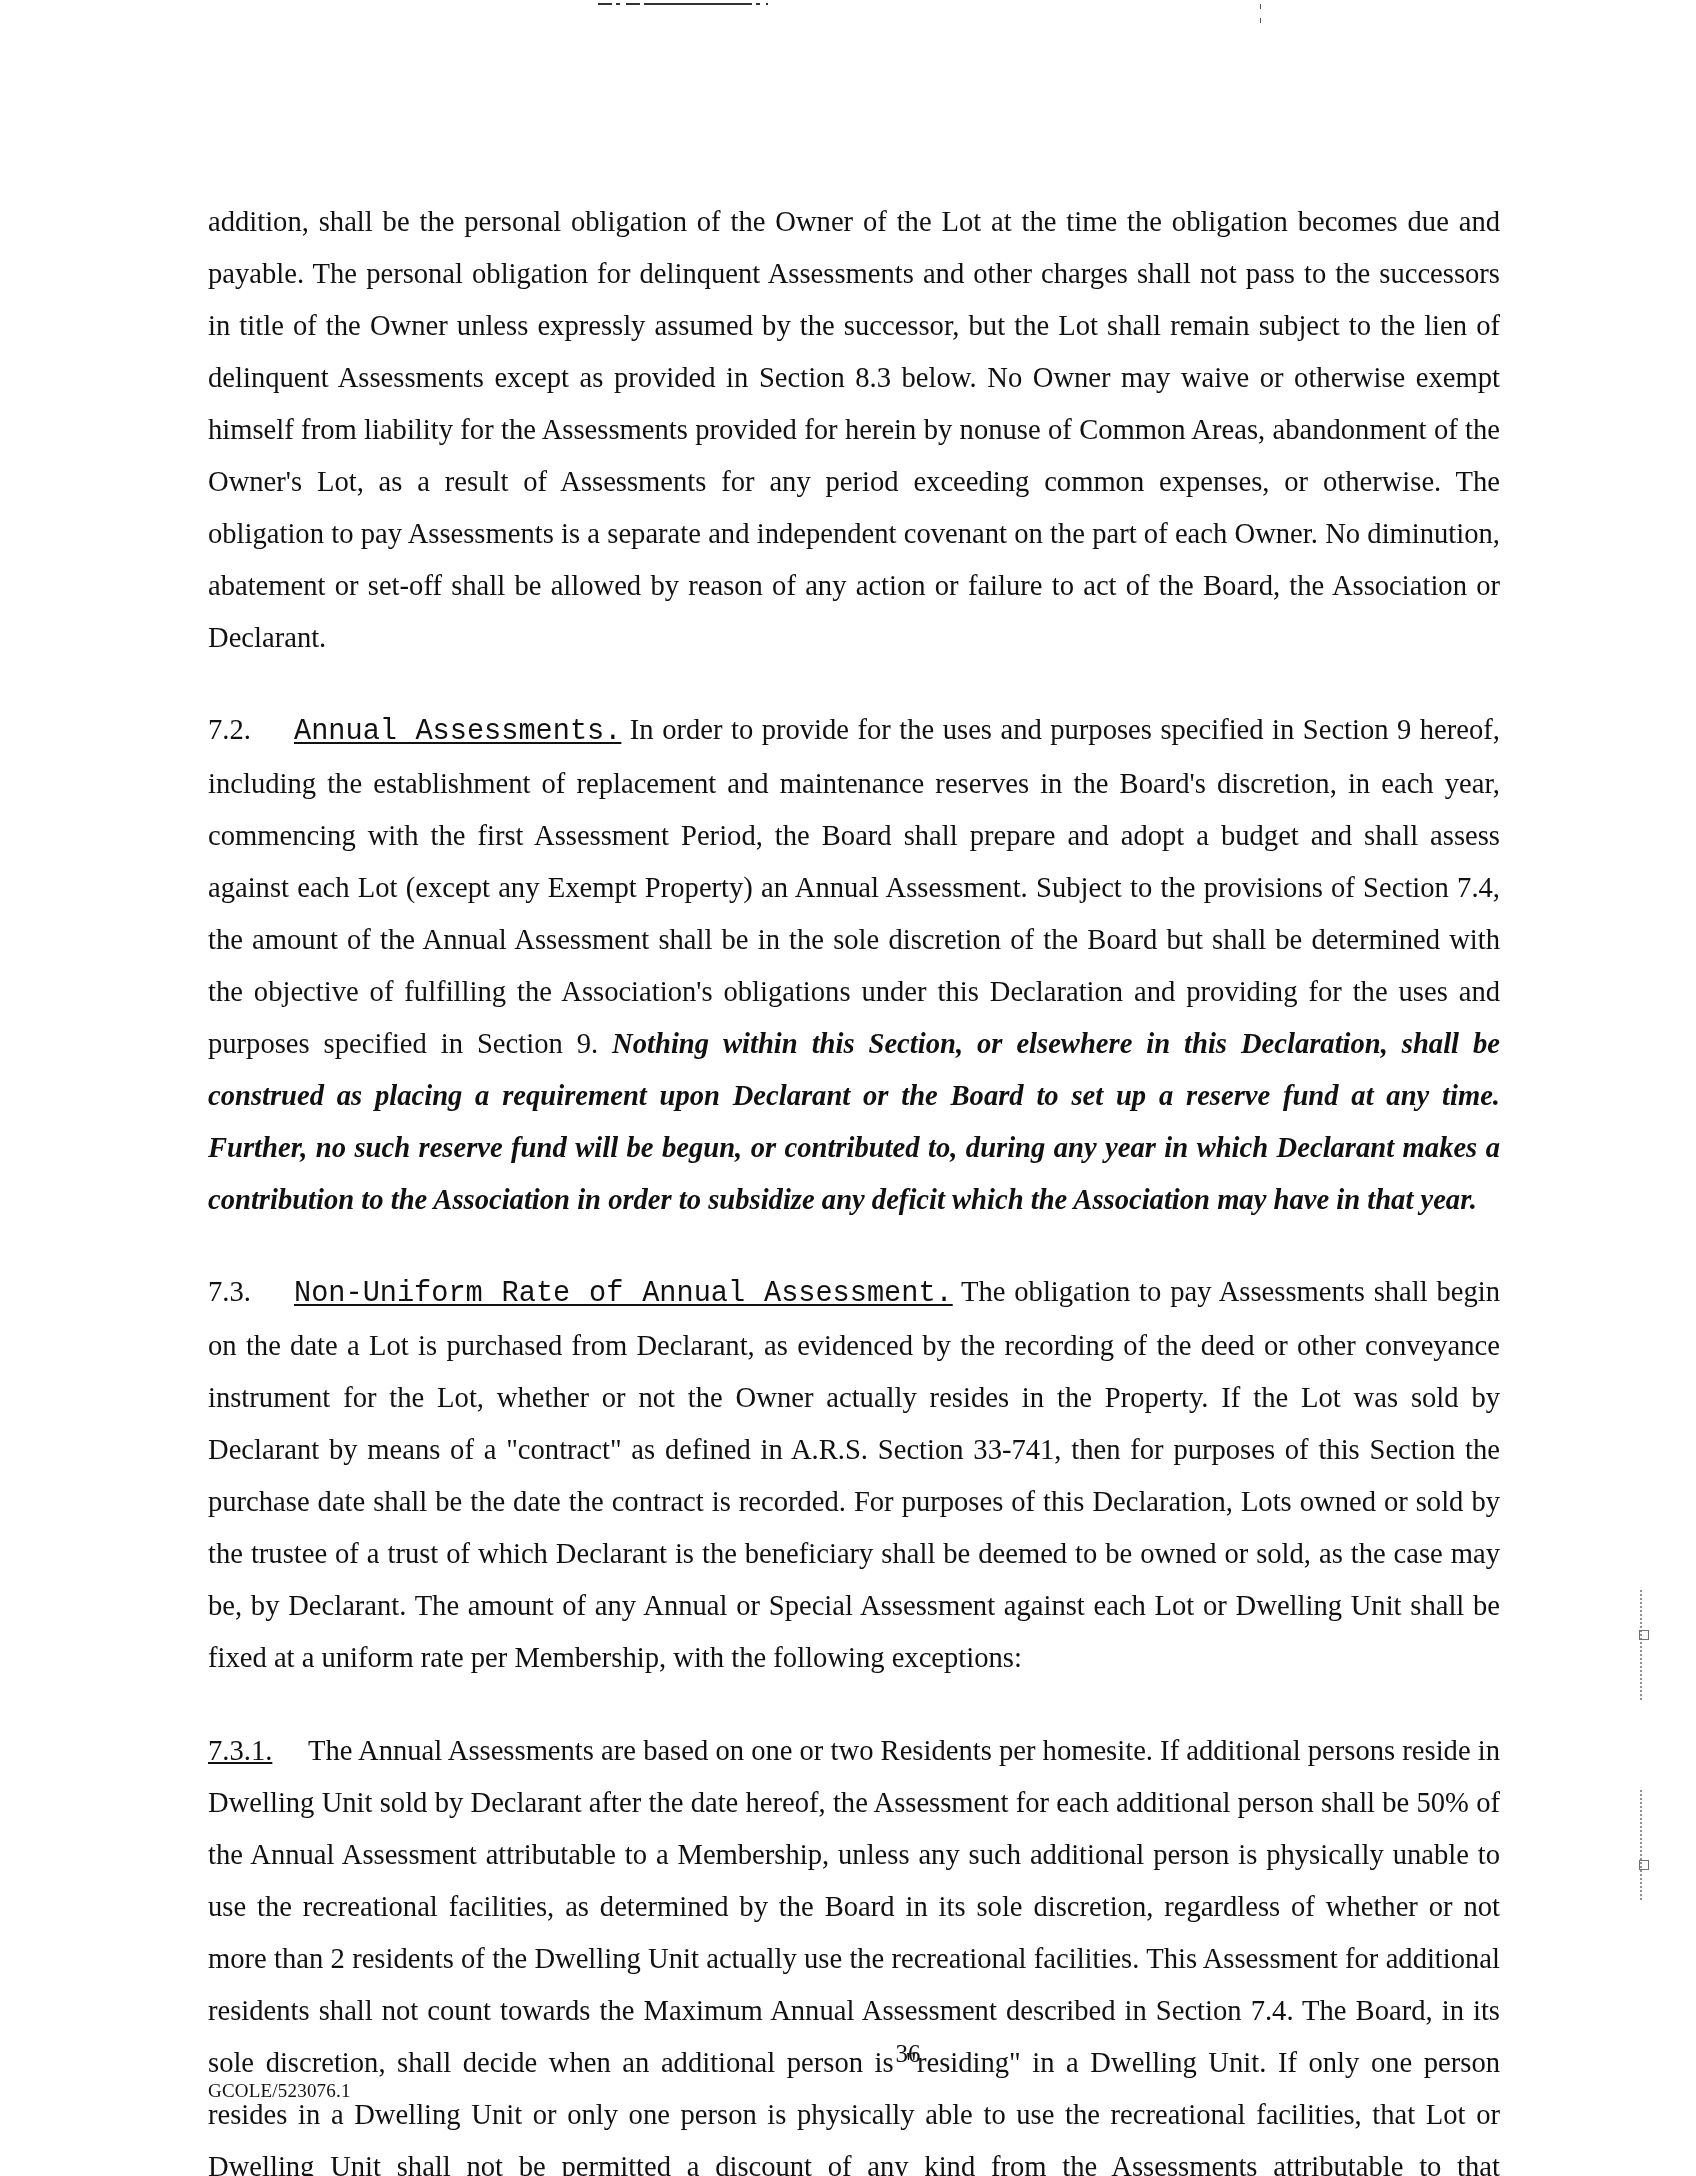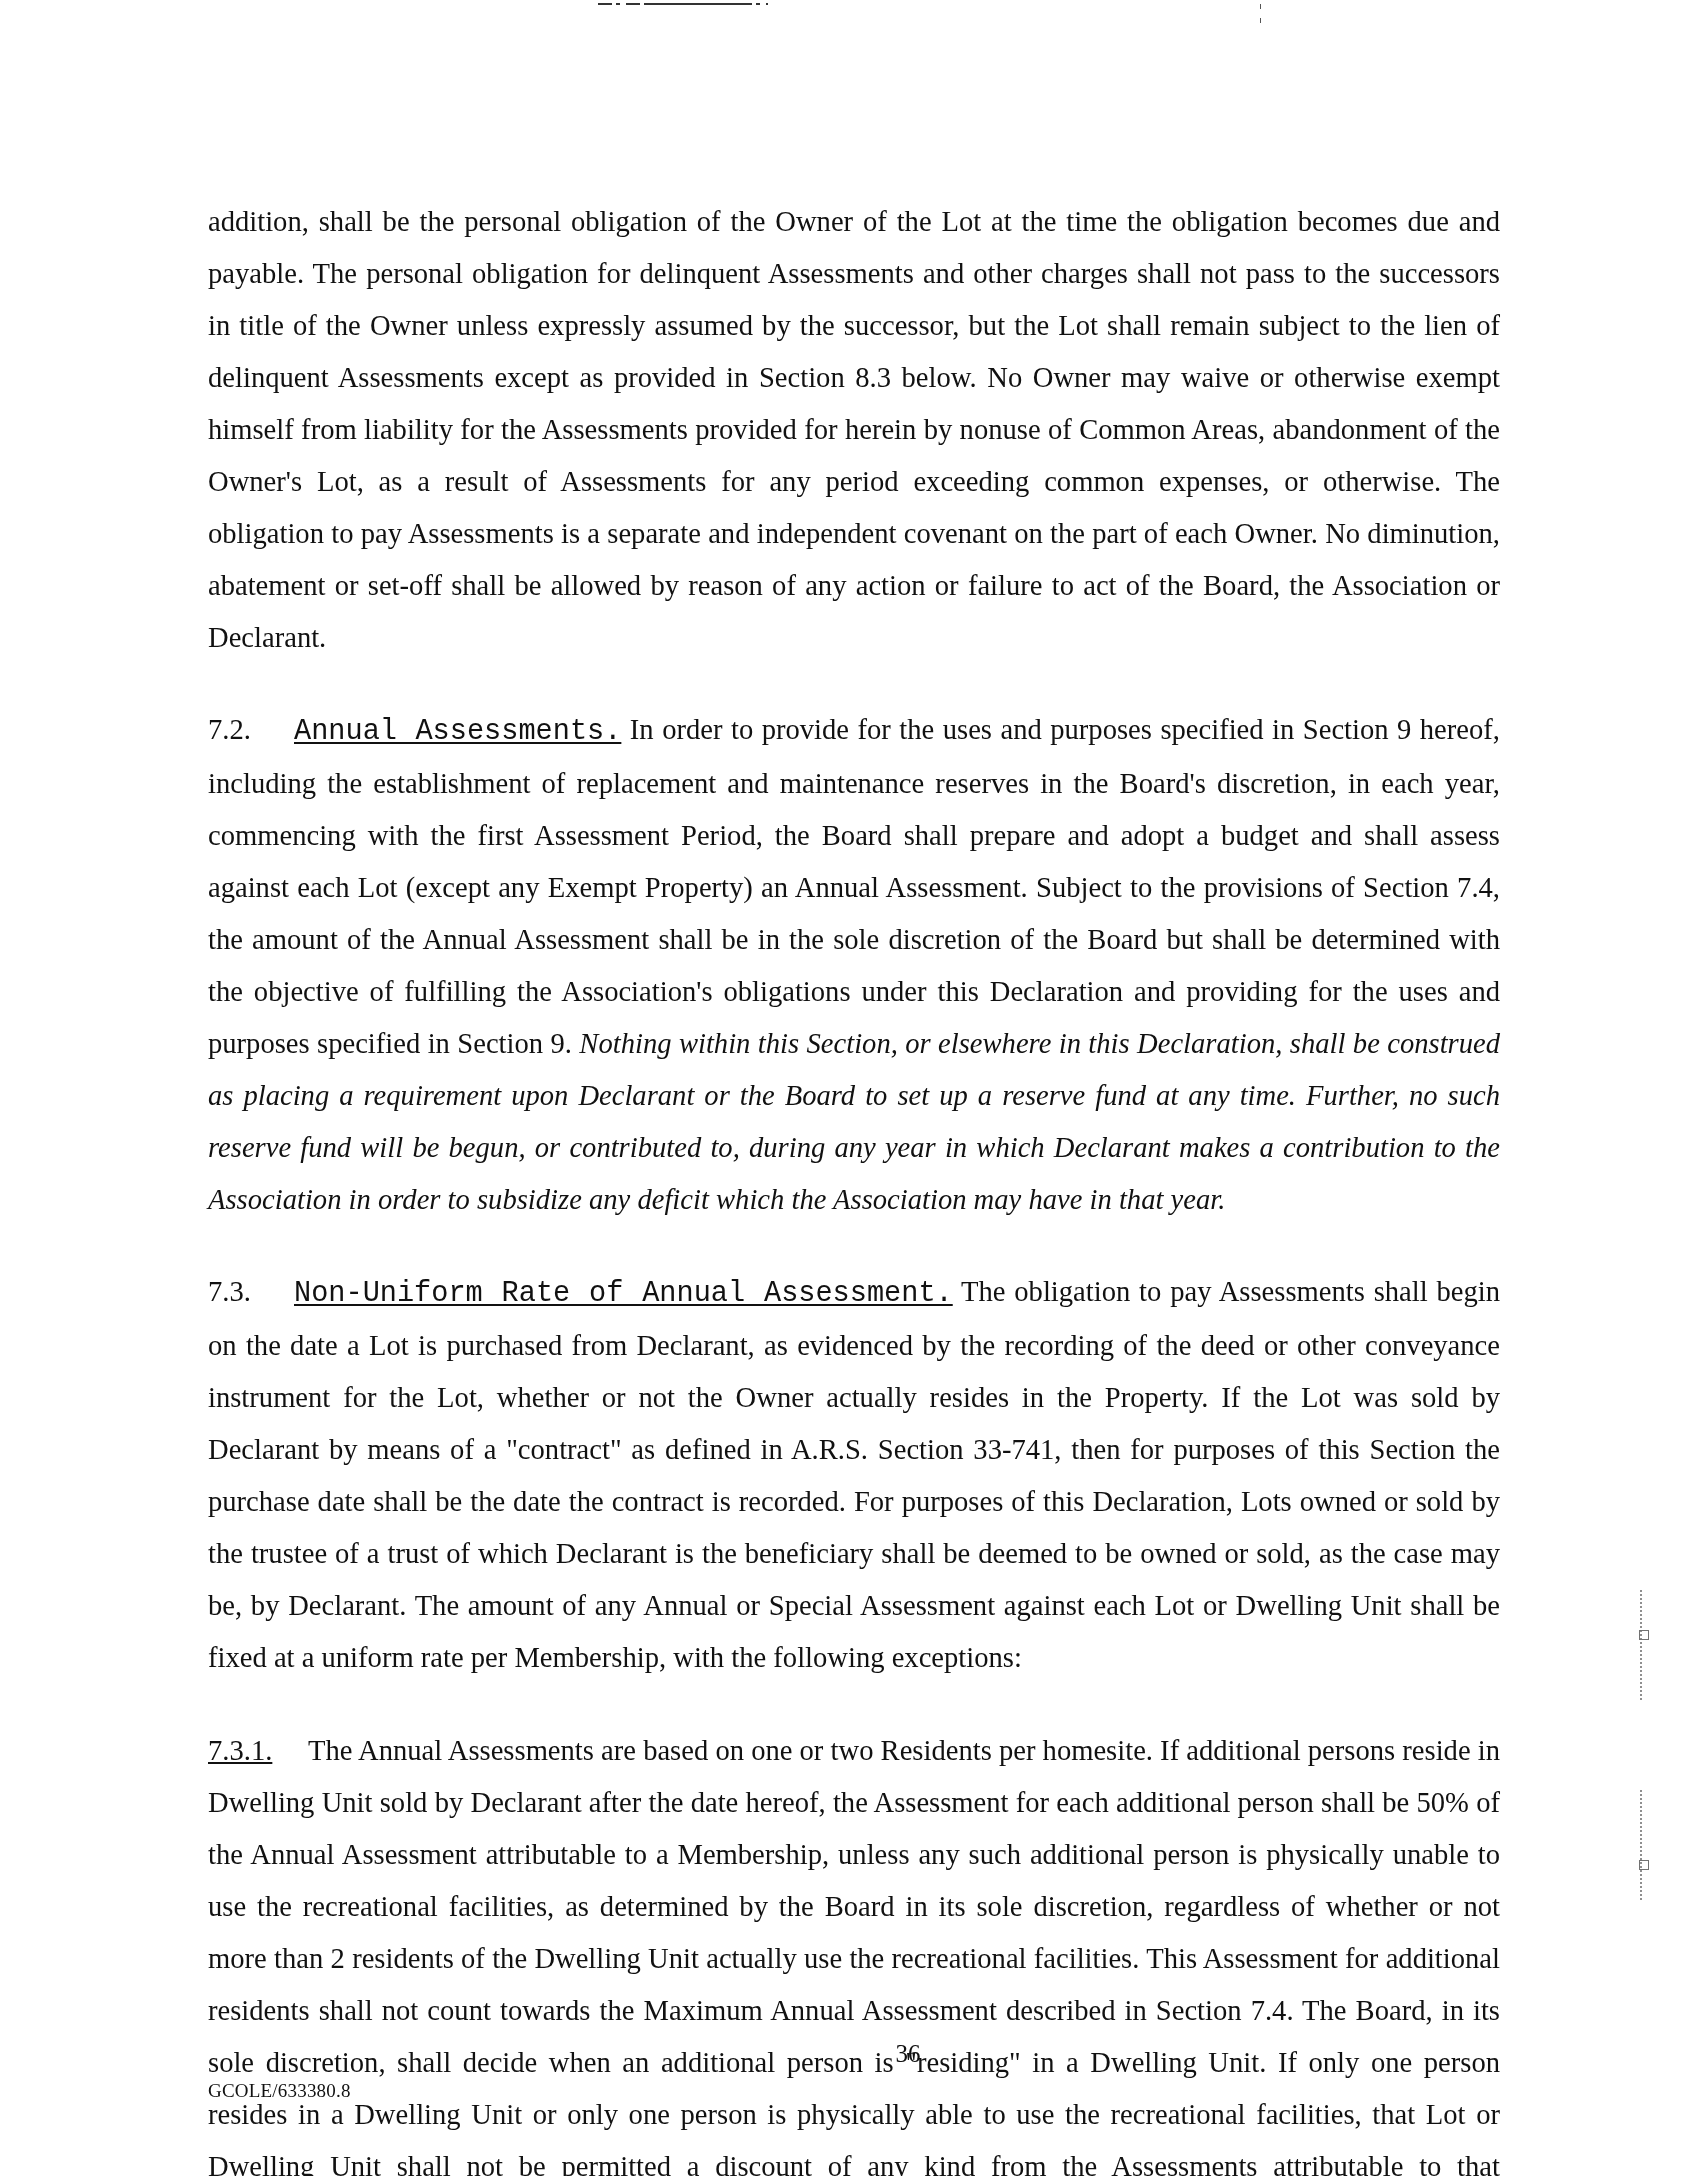--- a/index.html
+++ b/index.html
@@ -65,21 +65,21 @@
       width: 100px;
       text-decoration: underline;
     }
     .sec-title {
       text-decoration: underline;
       text-underline-offset: 3px;
       text-decoration-thickness: 1.5px;
       font-family: Liberation Mono, monospace;
     }
     .emph {
-      font-weight: normal;
+      font-weight: bold;
       font-style: italic;
     }
     .page-number {
       position: absolute;
       left: 0;
       width: 1696px;
       top: 2040px;
       text-align: center;
       font-size: 25px;
       transform: translateX(60px);
@@ -139,15 +139,15 @@
   </div>
 
   <div class="margin-stamp s1">
     <span class="blk" style="top:40px"></span>
   </div>
   <div class="margin-stamp s2">
     <span class="blk" style="top:70px"></span>
   </div>
 
   <div class="page-number">36</div>
-  <div class="footer-id">GCOLE/633380.8</div>
+  <div class="footer-id">GCOLE/523076.1</div>
 
 </div>
 
 </body></html>

